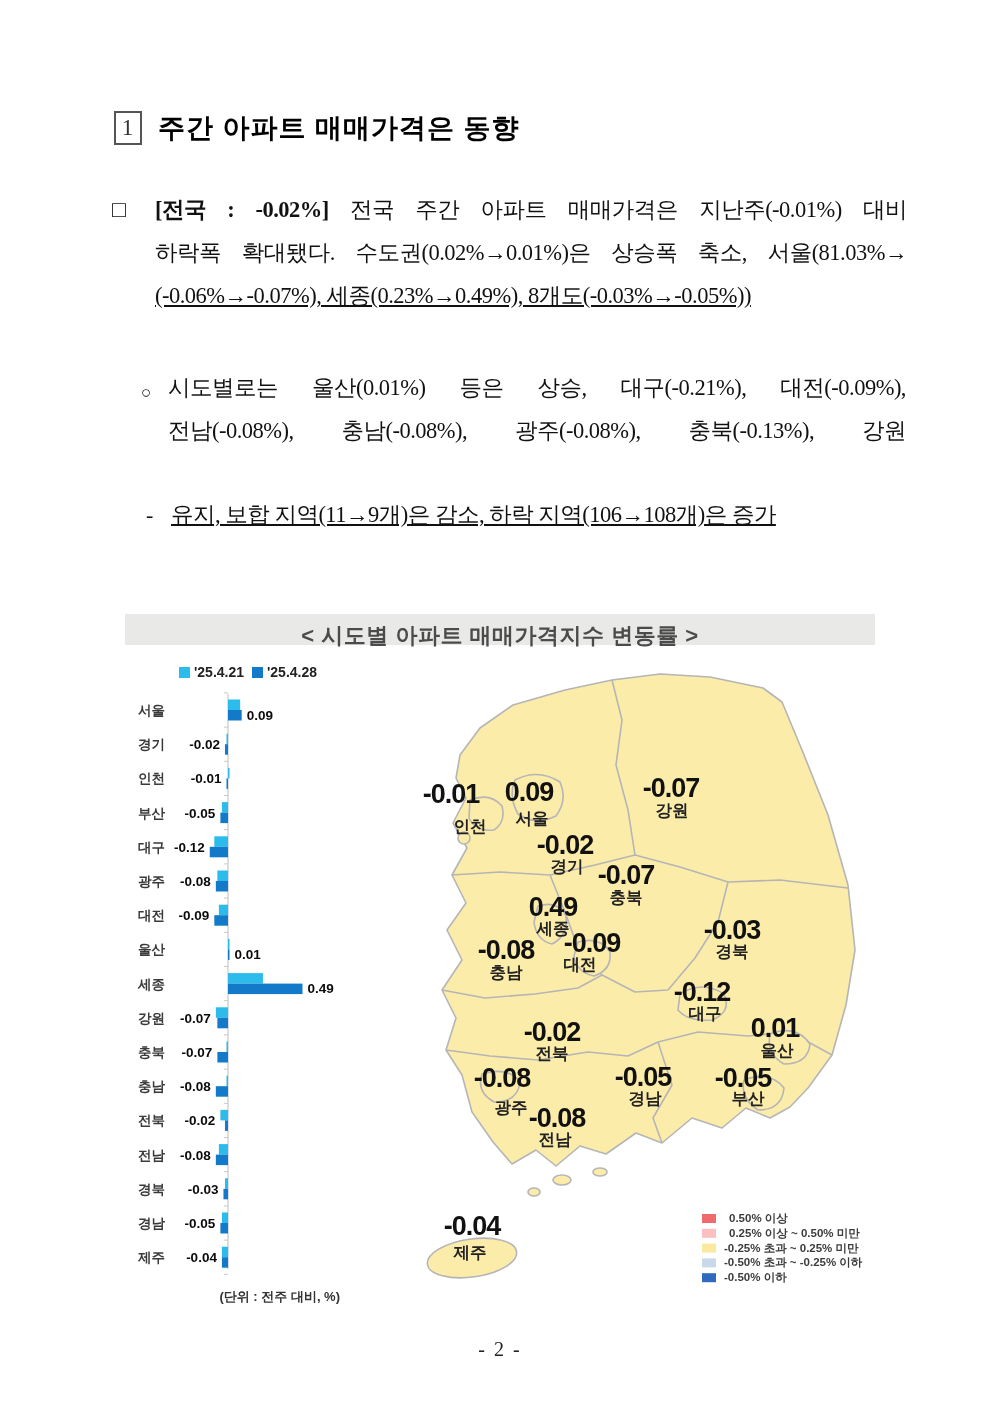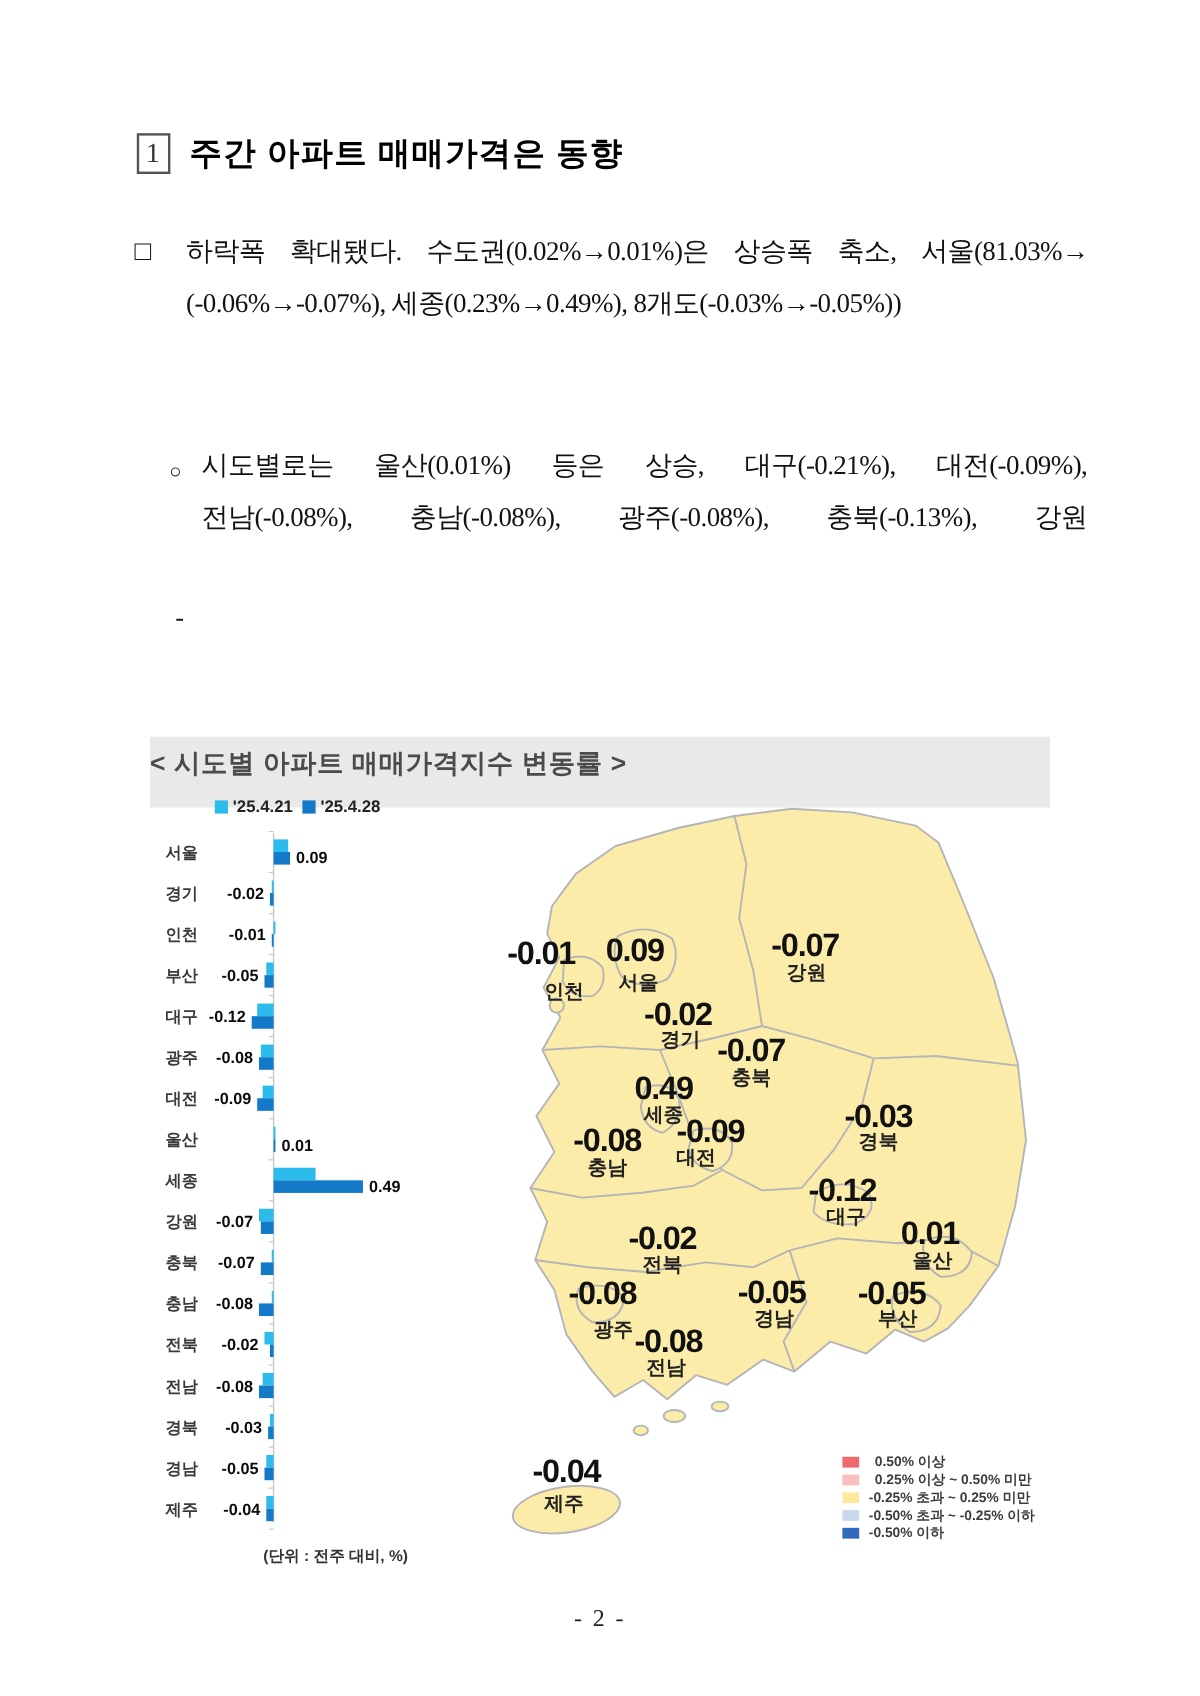--- a/index.html
+++ b/index.html
@@ -4,58 +4,60 @@
 <style>
   html,body{margin:0;padding:0;background:#ffffff;}
   body{width:1000px;height:1413px;position:relative;font-family:"Liberation Serif","DejaVu Serif",serif;color:#111;}
   .abs{position:absolute;}
   
   .heading{left:114px;top:110px;font-family:"Liberation Sans","DejaVu Sans",sans-serif;font-weight:800;font-size:27px;color:#000;letter-spacing:1px;display:flex;align-items:center;}
   .numbox{display:inline-block;width:24px;height:30px;border:2px solid #555;text-align:center;line-height:29px;font-family:"Liberation Serif",serif;font-weight:400;font-size:23px;margin-right:16px;color:#333;}
   
   .para{font-size:22.5px;line-height:43px;letter-spacing:-0.5px;}
   .para .line{text-align:justify;text-align-last:justify;}
-  .para .line.last{text-align-last:left;}
+  .para .line.last{text-align-last:left;text-decoration:underline;}
   .bullet{position:absolute;left:0;top:0;}
   .p1{left:112px;top:188px;width:795px;padding-left:43px;box-sizing:border-box;}
   .p2{left:138px;top:366px;width:768px;padding-left:30px;box-sizing:border-box;}
   .p3{left:144px;top:493px;width:762px;padding-left:27px;box-sizing:border-box;}
   .boldlead{font-weight:700;}
   
-  .fig-title{left:125px;top:614px;width:750px;height:59px;background:#e9e9e7;color:#4b4b4b;font-family:"Liberation Sans","DejaVu Sans",sans-serif;font-weight:700;font-size:22px;text-align:left;line-height:43px;letter-spacing:0.5px;}
+  .fig-title{left:125px;top:614px;width:750px;height:31px;background:#e9e9e7;color:#4b4b4b;font-family:"Liberation Sans","DejaVu Sans",sans-serif;font-weight:700;font-size:22px;text-align:center;line-height:43px;letter-spacing:0.5px;}
   svg{font-family:"Liberation Sans","DejaVu Sans",sans-serif;}
   .pageno{left:0;top:1338px;width:100%;text-align:center;font-size:20px;letter-spacing:2px;color:#222;}
 </style>
 </head>
 <body>
 
 <div class="abs heading">
   <span class="numbox">1</span>
   <span>주간 아파트 매매가격은 동향</span>
 </div>
 
 <div class="abs para p1">
   <span class="bullet" style="font-size:23px;">□</span>
   <div id="p1-lines">
+      <div class="line"><span class="boldlead">[전국 : -0.02%] </span>전국 주간 아파트 매매가격은 지난주(-0.01%) 대비</div>
       <div class="line">하락폭 확대됐다. 수도권(0.02%→0.01%)은 상승폭 축소, 서울(81.03%→</div>
       <div class="line last">(-0.06%→-0.07%), 세종(0.23%→0.49%), 8개도(-0.03%→-0.05%))</div>
     </div>
 </div>
 
 <div class="abs para p2">
   <span class="bullet" style="font-size:17px;top:5px;left:3px;">○</span>
   <div id="p2-lines">
       <div class="line">시도별로는 울산(0.01%) 등은 상승, 대구(-0.21%), 대전(-0.09%),</div>
       <div class="line">전남(-0.08%), 충남(-0.08%), 광주(-0.08%), 충북(-0.13%), 강원</div>
     </div>
 </div>
 
 <div class="abs para p3">
   <span class="bullet" style="font-size:22px;left:2px;">-</span>
   <div id="p3-lines">
+      <div class="line last">유지, 보합 지역(11→9개)은 감소, 하락 지역(106→108개)은 증가</div>
     </div>
 </div>
 
 <div class="abs fig-title">&lt; 시도별 아파트 매매가격지수 변동률 &gt;</div>
 
 <svg id="barchart-svg" class="abs" style="left:133px;top:660px;" width="212" height="650" viewBox="0 0 212 650">
     <rect x="46" y="7" width="11" height="11" fill="#2cbcec"></rect>
     <text x="61" y="17" font-size="14" font-weight="700" fill="#222">'25.4.21</text>
     <rect x="119" y="7" width="11" height="11" fill="#137ac9"></rect>
     <text x="134" y="17" font-size="14" font-weight="700" fill="#222">'25.4.28</text>

